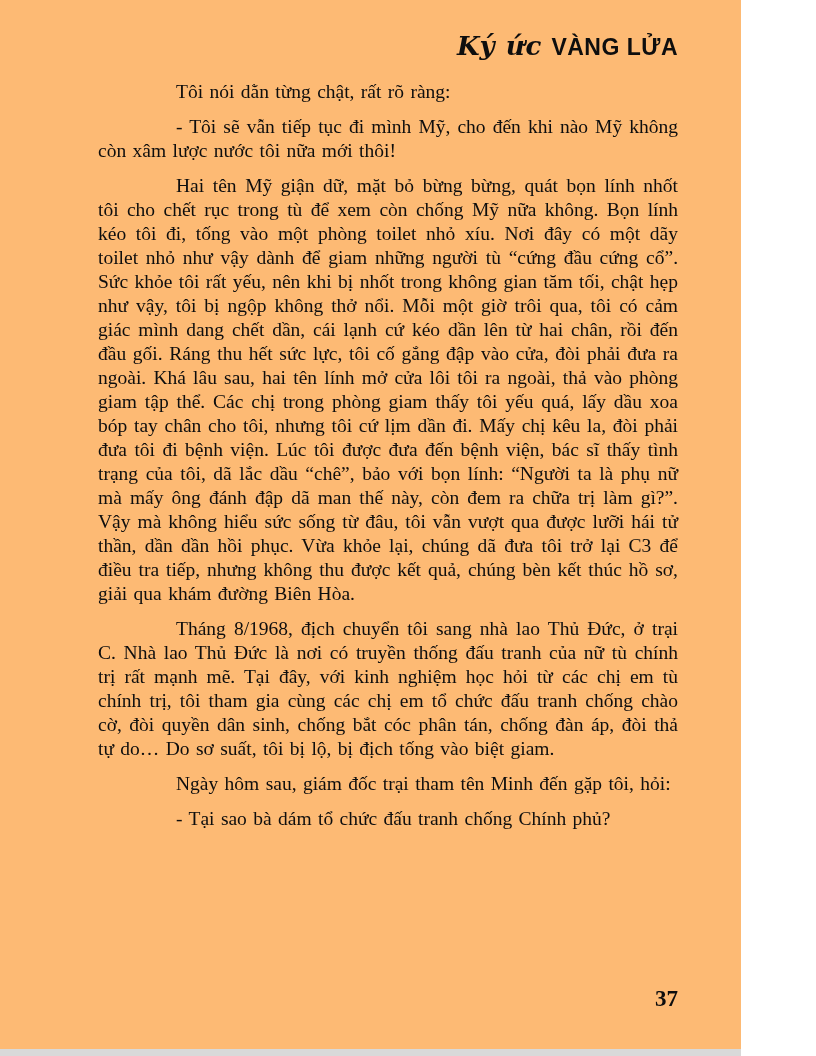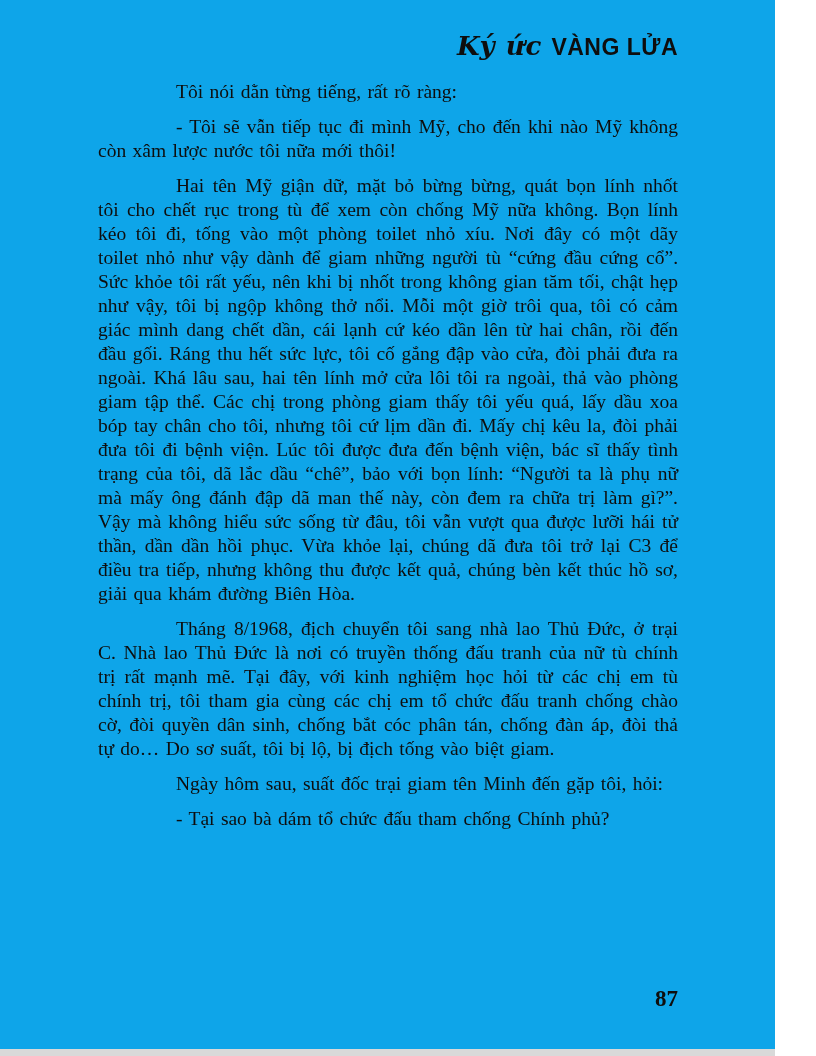--- a/index.html
+++ b/index.html
@@ -4,24 +4,23 @@
 <style>
   html, body {
     margin: 0;
     padding: 0;
     background: #ffffff;
   }
   .page {
     position: relative;
     width: 741px;
     height: 1056px;
-    background: #0ea5e9;
+    background: #fdba74;
     overflow: hidden;
     color: #0e0e0e;
-    padding-left: 34px;
   }
   
   .running-header {
     position: absolute;
     top: 31px;
     left: 98px;
     width: 580px;
     text-align: right;
     white-space: nowrap;
   }
@@ -79,25 +78,25 @@
 </head>
 <body>
 
 <div class="page">
 
   <div class="running-header">
     <span class="hdr-script">Ký ức</span><span class="hdr-title">VÀNG LỬA</span>
   </div>
 
   <div class="body-text">
-    <p>Tôi nói dằn từng tiếng, rất rõ ràng:</p>
+    <p>Tôi nói dằn từng chật, rất rõ ràng:</p>
     <p>- Tôi sẽ vẫn tiếp tục đi mình Mỹ, cho đến khi nào Mỹ không còn xâm lược nước tôi nữa mới thôi!</p>
     <p>Hai tên Mỹ giận dữ, mặt bỏ bừng bừng, quát bọn lính nhốt tôi cho chết rục trong tù để xem còn chống Mỹ nữa không. Bọn lính kéo tôi đi, tống vào một phòng toilet nhỏ xíu. Nơi đây có một dãy toilet nhỏ như vậy dành để giam những người tù “cứng đầu cứng cổ”. Sức khỏe tôi rất yếu, nên khi bị nhốt trong không gian tăm tối, chật hẹp như vậy, tôi bị ngộp không thở nổi. Mỗi một giờ trôi qua, tôi có cảm giác mình dang chết dần, cái lạnh cứ kéo dần lên từ hai chân, rồi đến đầu gối. Ráng thu hết sức lực, tôi cố gắng đập vào cửa, đòi phải đưa ra ngoài. Khá lâu sau, hai tên lính mở cửa lôi tôi ra ngoài, thả vào phòng giam tập thể. Các chị trong phòng giam thấy tôi yếu quá, lấy dầu xoa bóp tay chân cho tôi, nhưng tôi cứ lịm dần đi. Mấy chị kêu la, đòi phải đưa tôi đi bệnh viện. Lúc tôi được đưa đến bệnh viện, bác sĩ thấy tình trạng của tôi, dã lắc dầu “chê”, bảo với bọn lính: “Người ta là phụ nữ mà mấy ông đánh đập dã man thế này, còn đem ra chữa trị làm gì?”. Vậy mà không hiểu sức sống từ đâu, tôi vẫn vượt qua được lưỡi hái tử thần, dần dần hồi phục. Vừa khỏe lại, chúng dã đưa tôi trở lại C3 để điều tra tiếp, nhưng không thu được kết quả, chúng bèn kết thúc hồ sơ, giải qua khám đường Biên Hòa.</p>
     <p>Tháng 8/1968, địch chuyển tôi sang nhà lao Thủ Đức, ở trại C. Nhà lao Thủ Đức là nơi có truyền thống đấu tranh của nữ tù chính trị rất mạnh mẽ. Tại đây, với kinh nghiệm học hỏi từ các chị em tù chính trị, tôi tham gia cùng các chị em tổ chức đấu tranh chống chào cờ, đòi quyền dân sinh, chống bắt cóc phân tán, chống đàn áp, đòi thả tự do… Do sơ suất, tôi bị lộ, bị địch tống vào biệt giam.</p>
-    <p>Ngày hôm sau, suất đốc trại giam tên Minh đến gặp tôi, hỏi:</p>
-    <p>- Tại sao bà dám tổ chức đấu tham chống Chính phủ?</p>
+    <p>Ngày hôm sau, giám đốc trại tham tên Minh đến gặp tôi, hỏi:</p>
+    <p>- Tại sao bà dám tổ chức đấu tranh chống Chính phủ?</p>
   </div>
 
-  <div class="page-number">87</div>
+  <div class="page-number">37</div>
 
   <div class="scan-edge-bottom"></div>
 
 </div>
 
 </body></html>

